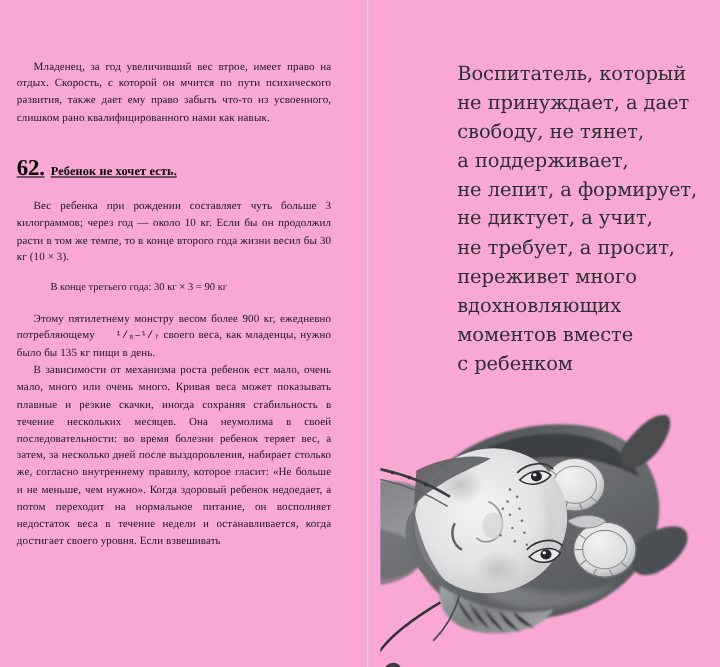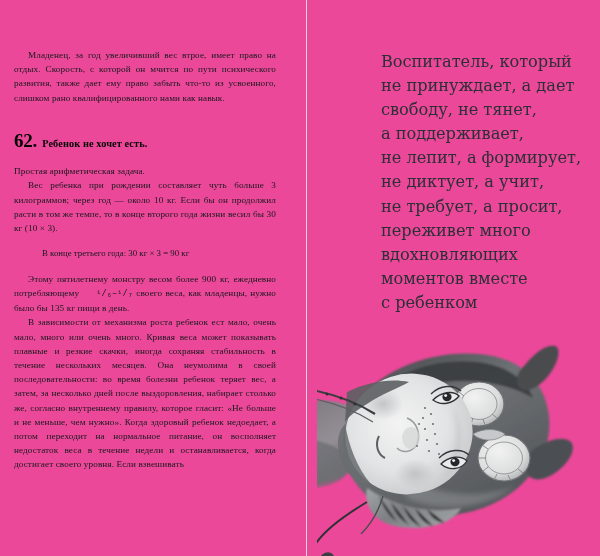--- a/index.html
+++ b/index.html
@@ -11,21 +11,21 @@
     width: 600px;
     height: 556px;
     overflow: hidden;
     font-family: "Liberation Serif", "DejaVu Serif", serif;
     color: #1a1a1a;
   }
   .spread {
     position: relative;
     width: 600px;
     height: 556px;
-    background: #ec4899;
+    background: #f9a8d4;
   }
 
   
   .gutter {
     position: absolute;
     left: 306px;
     top: 0;
     width: 1px;
     height: 556px;
     background: #d8d8d8;
@@ -55,20 +55,21 @@
     color: #15181c;
     letter-spacing: 0.01em;
     -webkit-font-smoothing: antialiased;
   }
 
   .section-head {
     margin: 26px 0 14px 0;
     display: flex;
     align-items: baseline;
     gap: 5px;
+    text-decoration: underline;
   }
   .section-num {
     font-size: 19px;
     font-weight: bold;
     line-height: 1;
     color: #000;
     letter-spacing: -0.01em;
   }
   .section-title {
     font-size: 10.3px;
@@ -144,21 +145,20 @@
   <div class="page-left">
     <div class="left-content">
 
       <p class="para">Младенец, за год увеличивший вес втрое, имеет право на отдых. Скорость, с которой он мчится по пути психического развития, также дает ему право забыть что-то из усвоенного, слишком рано квалифицированного нами как навык.</p>
 
       <div class="section-head">
         <span class="section-num">62.</span>
         <span class="section-title">Ребенок не хочет есть.</span>
       </div>
 
-      <p class="para lead">Простая арифметическая задача.</p>
 
       <p class="para">Вес ребенка при рождении составляет чуть больше 3 килограммов; через год — около 10 кг. Если бы он продолжил расти в том же темпе, то в конце второго года жизни весил бы 30 кг (10 × 3).</p>
 
       <div class="calc-block">
         <div class="calc-line">В конце третьего года: 30 кг × 3 = 90 кг</div>
       </div>
 
       <p class="para"><span>Этому пятилетнему монстру весом более 900 кг, ежедневно потребляющему </span><span class="frac">¹/₆–¹/₇</span><span> своего веса, как младенцы, нужно было бы 135 кг пищи в день.</span></p>
 
       <p class="para">В зависимости от механизма роста ребенок ест мало, очень мало, много или очень много. Кривая веса может показывать плавные и резкие скачки, иногда сохраняя стабильность в течение нескольких месяцев. Она неумолима в своей последовательности: во время болезни ребенок теряет вес, а затем, за несколько дней после выздоровления, набирает столько же, согласно внутреннему правилу, которое гласит: «Не больше и не меньше, чем нужно». Когда здоровый ребенок недоедает, а потом переходит на нормальное питание, он восполняет недостаток веса в течение недели и останавливается, когда достигает своего уровня. Если взвешивать</p>

